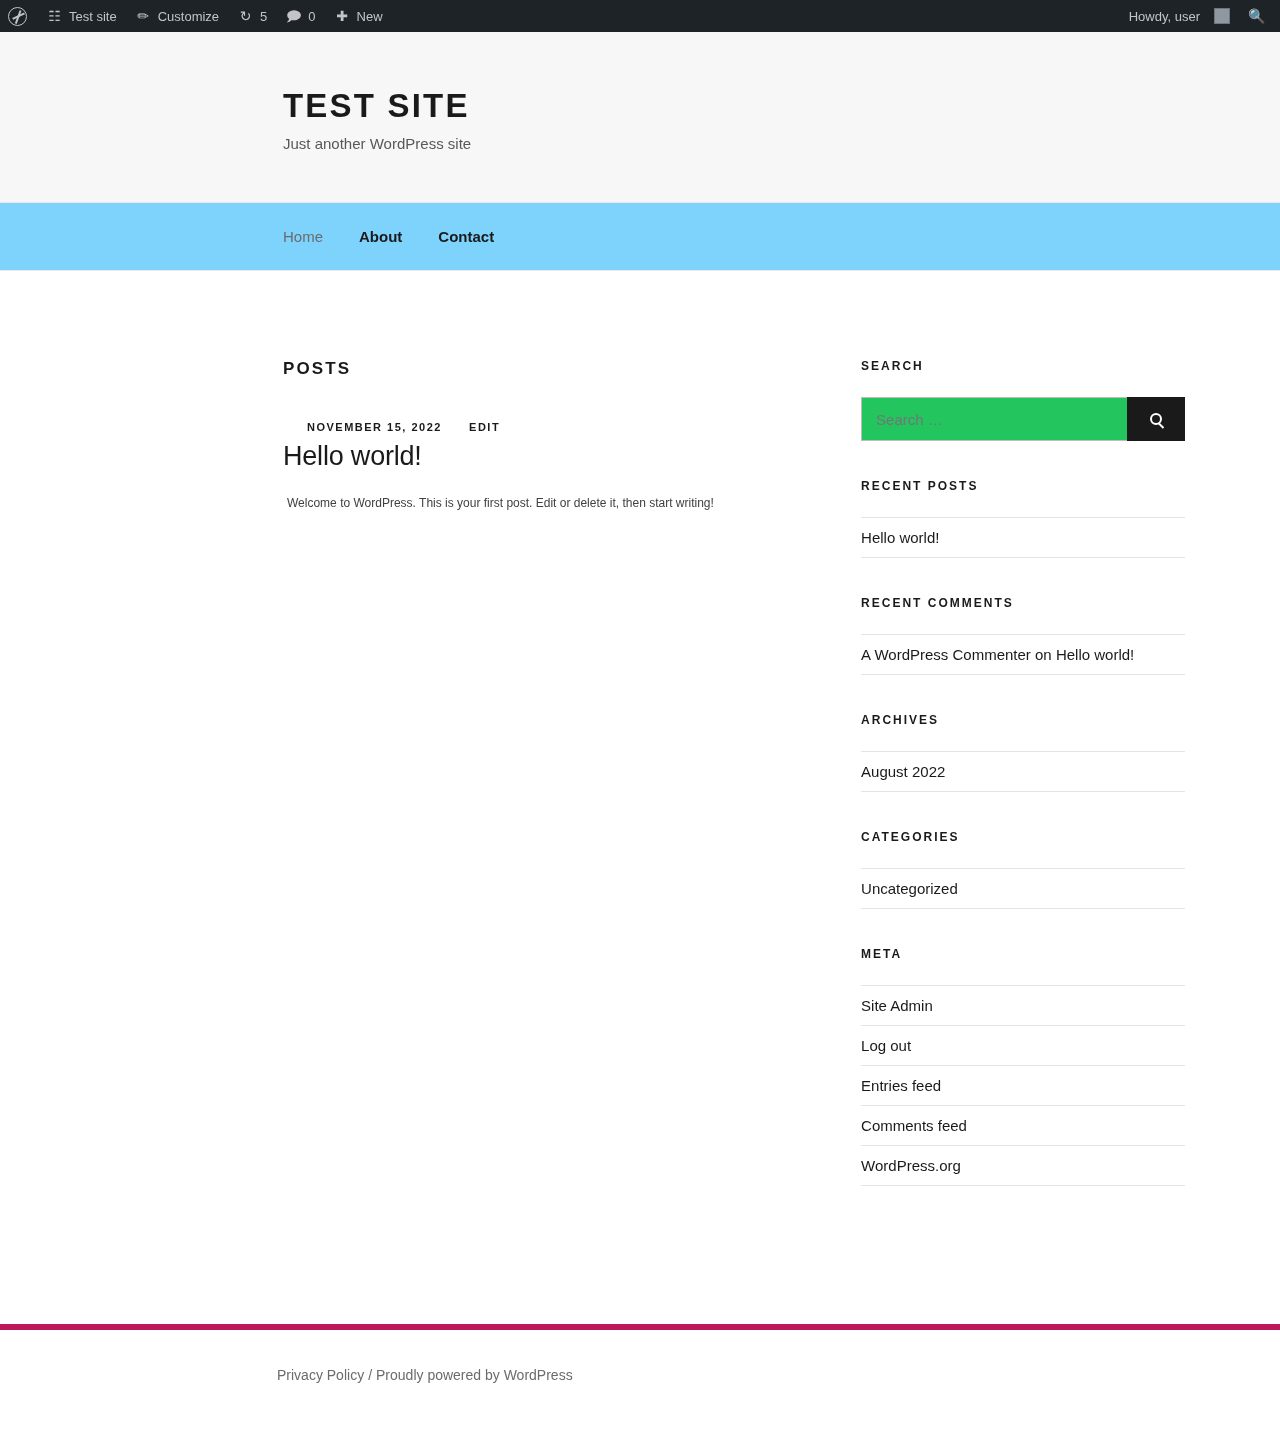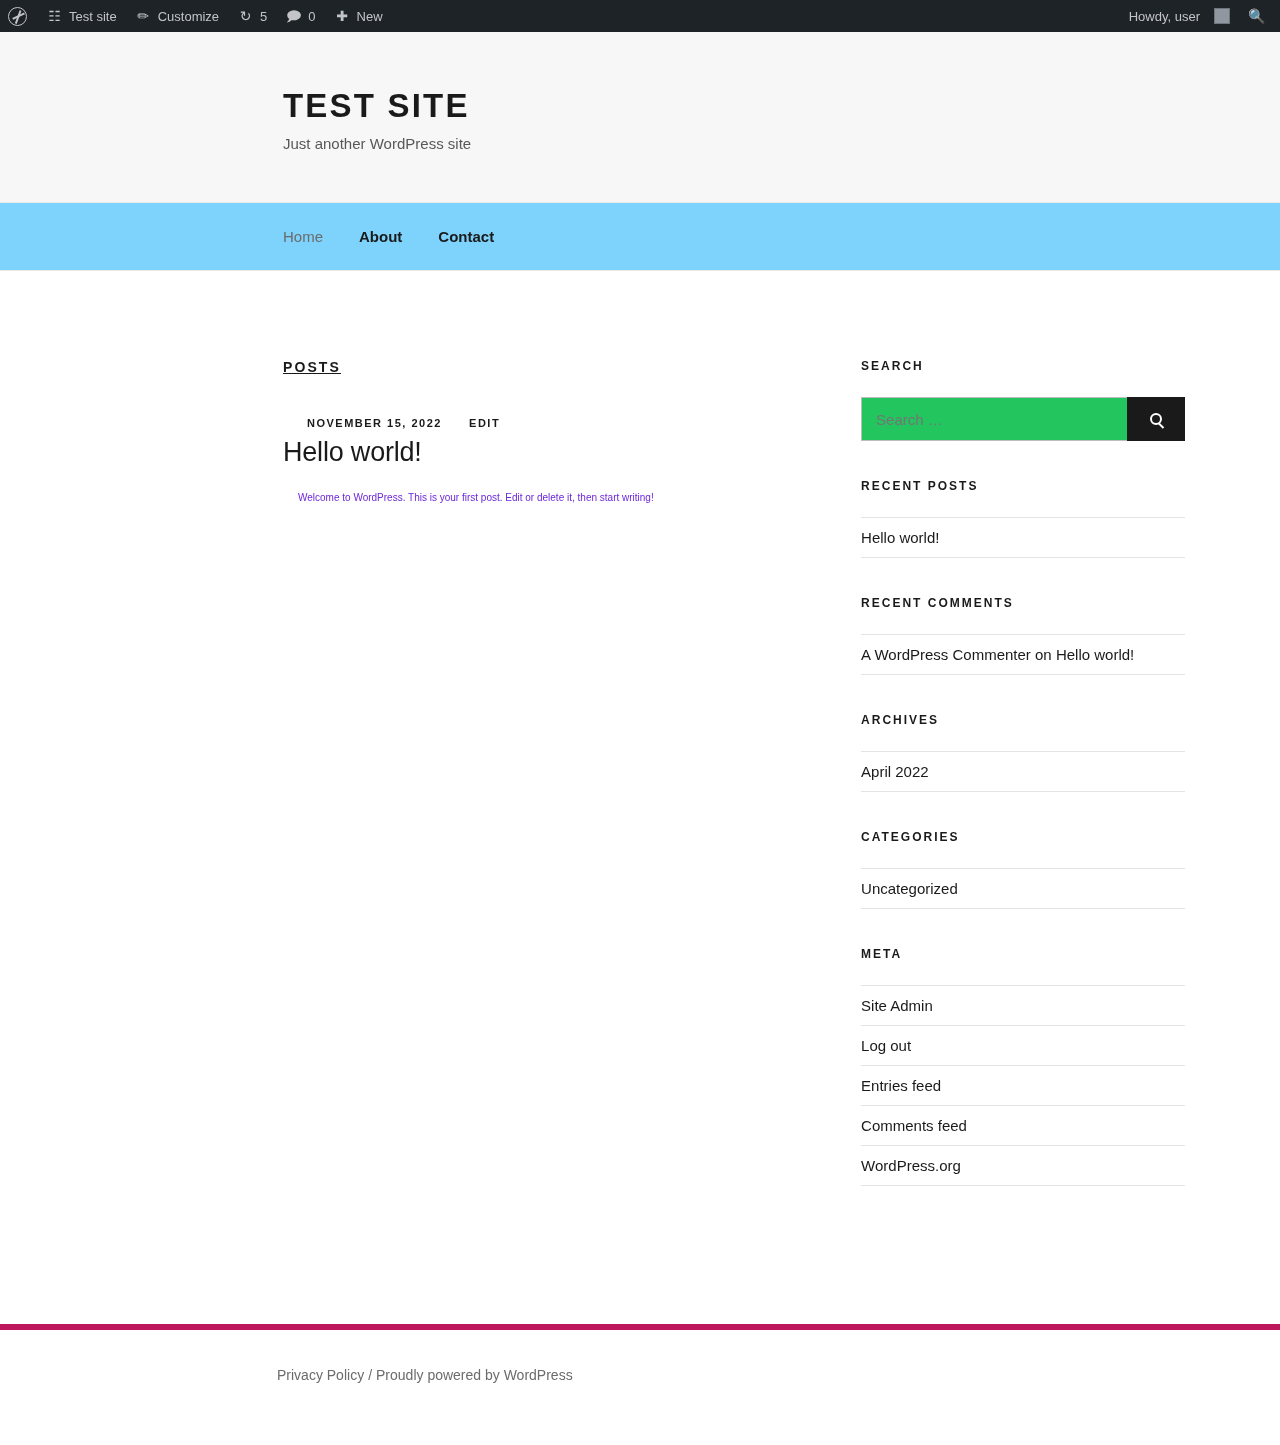--- a/index.html
+++ b/index.html
@@ -107,50 +107,49 @@
   .content-area {
     display: flex;
     padding-top: 88px;
     padding-bottom: 100px;
     gap: 0;
   }
   .main-col { width: 580px; }
   .sidebar-col { width: 325px; margin-left: 0; }
 
   .posts-heading {
-    font-size: 14px;
+    font-size: 17px;
     letter-spacing: 2.1px;
     font-weight: bold;
     text-transform: uppercase;
     margin: 0 0 42px 0;
     color: #1a1a1a;
-    text-decoration: underline;
   }
   .entry-meta {
     font-size: 11px;
     letter-spacing: 1.5px;
     text-transform: uppercase;
     font-weight: bold;
     margin-bottom: 8px;
     margin-left: 24px;
   }
   .entry-meta a { color: #1a1a1a; text-decoration: none; }
   .entry-meta .sep { display: inline-block; width: 18px; }
   .entry-title {
     font-size: 27px;
     font-weight: normal;
     margin: 0 0 22px 0;
     color: #1a1a1a;
     letter-spacing: -0.2px;
   }
   .entry-content {
-    font-size: 10px;
+    font-size: 12px;
     line-height: 1.6;
-    color: #6d28d9;
-    margin: 15px;
+    color: #404040;
+    margin: 4px;
     max-width: 500px;
   }
 
   
   .widget { margin-bottom: 38px; }
   .widget-title {
     font-size: 12px;
     letter-spacing: 2px;
     text-transform: uppercase;
     font-weight: bold;
@@ -314,21 +313,21 @@
           <li class="rc-item">
             <a href="#">A WordPress Commenter</a><span> on </span><a href="#">Hello world!</a>
           </li>
         </ul>
       </section>
 
       <section class="widget">
         <h2 class="widget-title">ARCHIVES</h2>
         <ul class="widget-list">
           <li>
-            <a href="#">April 2022</a>
+            <a href="#">August 2022</a>
           </li>
         </ul>
       </section>
 
       <section class="widget">
         <h2 class="widget-title">CATEGORIES</h2>
         <ul class="widget-list">
           <li>
             <a href="#">Uncategorized</a>
           </li>

